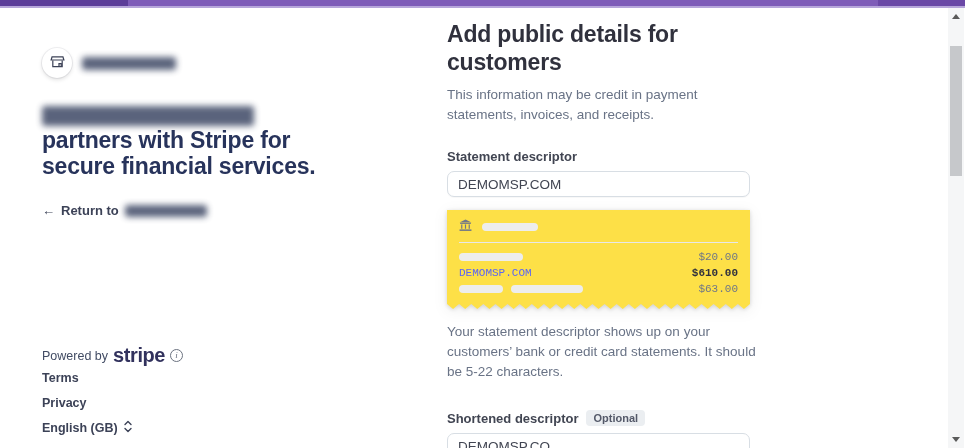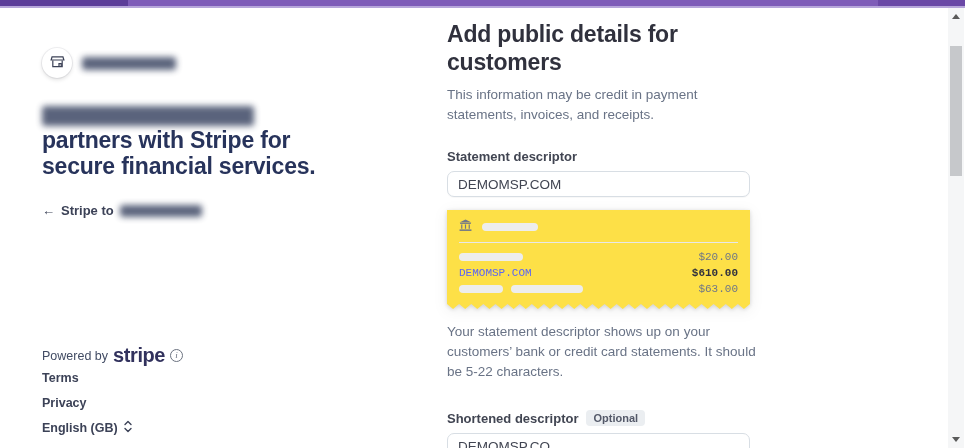--- a/index.html
+++ b/index.html
@@ -96,21 +96,21 @@
       </span>
     </div>
     <div class="redacted badge-name"></div>
   </div>
 
   <div class="redacted headline-redacted"></div>
   <h1 class="headline">partners with Stripe for secure financial services.</h1>
 
   <div class="return-row">
     <span>←</span>
-    <span>Stripe to</span>
+    <span>Return to</span>
     <span class="redacted return-target"></span>
   </div>
 
   <div class="footer">
     <div class="powered">
       <span class="powered-label">Powered by</span>
       <span class="stripe-logo">stripe</span>
       <span class="info-icon">i</span>
     </div>
     <a class="foot-link link-terms">Terms</a>

